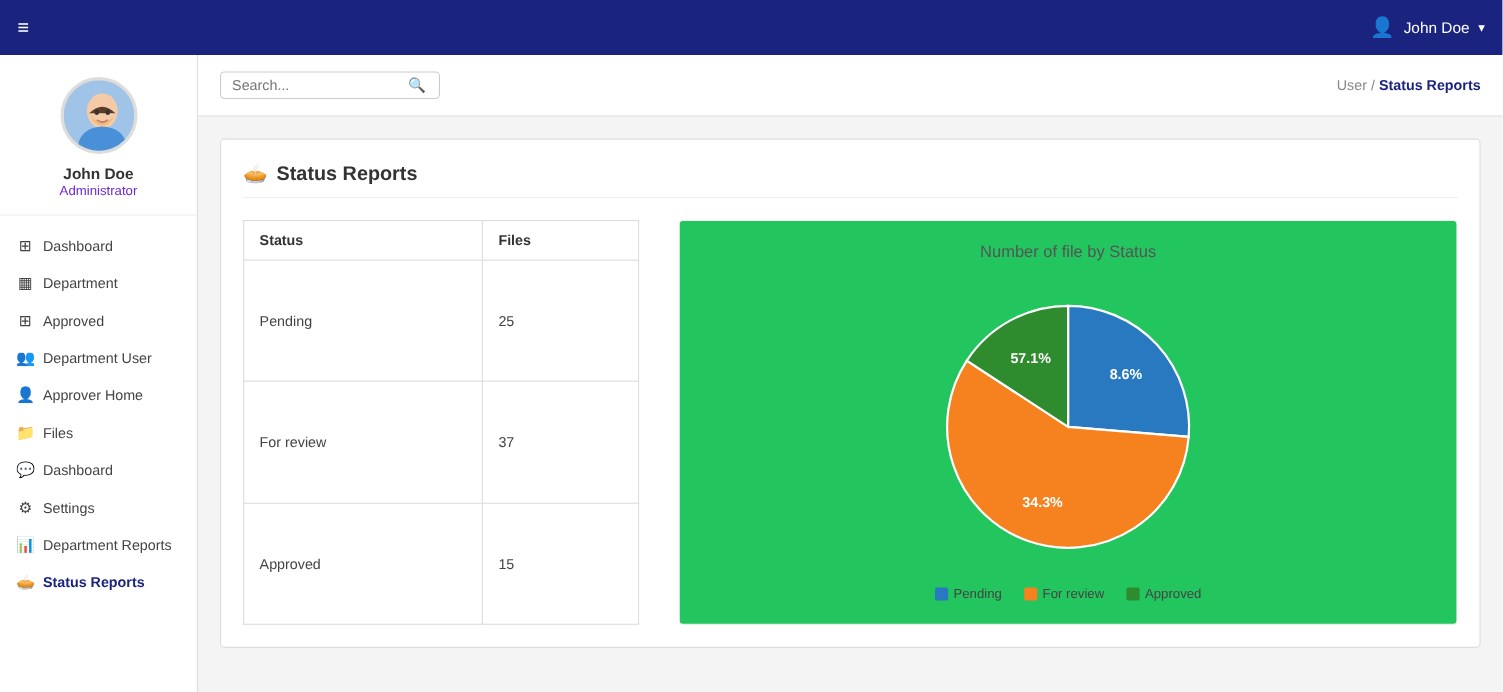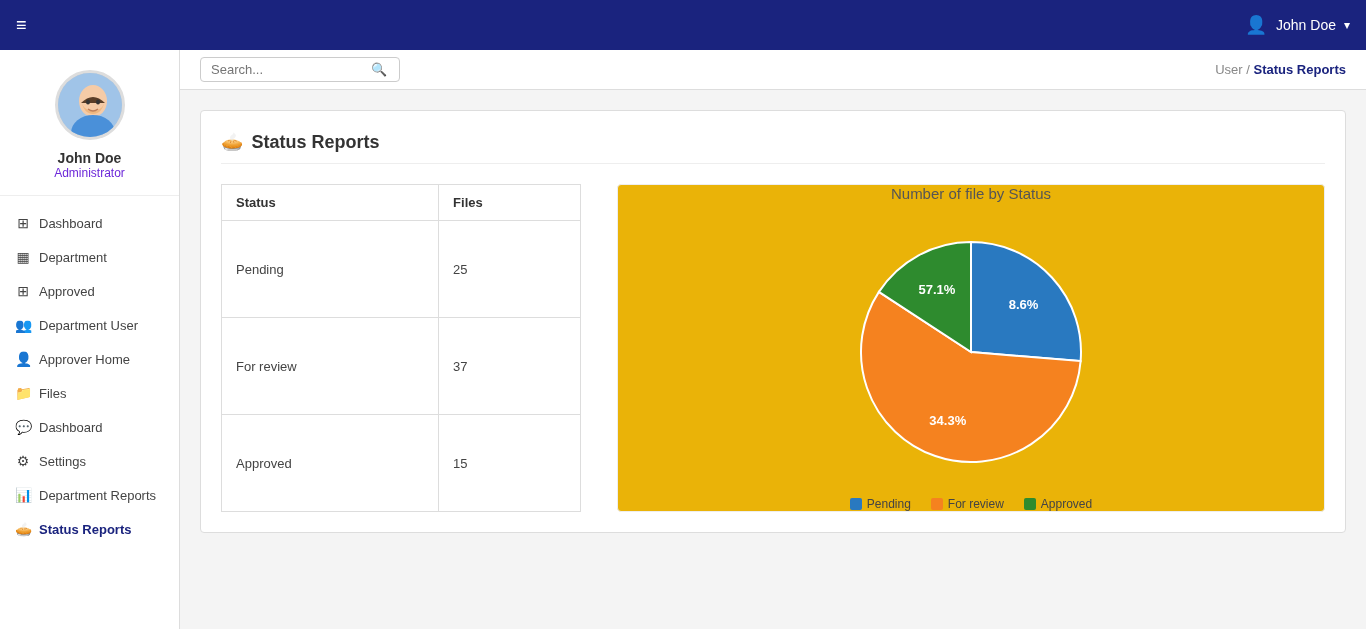--- a/index.html
+++ b/index.html
@@ -75,21 +75,21 @@
       display: flex;
       flex-direction: column;
       overflow: hidden;
       background: #f4f4f4;
     }
 
     
     .topbar {
       background: white;
       padding: 0 20px;
-      height: 40px;
+      height: 56px;
       display: flex;
       align-items: center;
       justify-content: space-between;
       border-bottom: 1px solid #ddd;
       flex-shrink: 0;
     }
     .search-box {
       display: flex;
       align-items: center;
       border: 1px solid #ccc;
@@ -167,21 +167,22 @@
     }
 
     
     .chart-area {
       flex: 1;
       display: flex;
       flex-direction: column;
       align-items: center;
       border: 1px solid #eee;
       border-radius: 4px;
-      background: #eab308;
+      padding: 20px;
+      background: #22c55e;
     }
     .chart-title {
       font-size: 15px;
       color: #555;
       margin-bottom: 20px;
     }
     .pie-container {
       position: relative;
       width: 260px;
       height: 260px;

